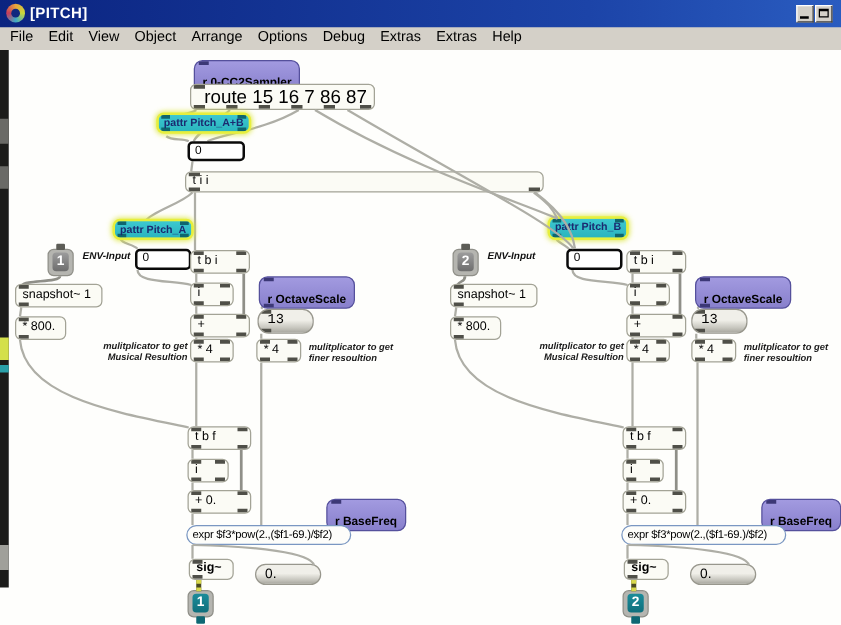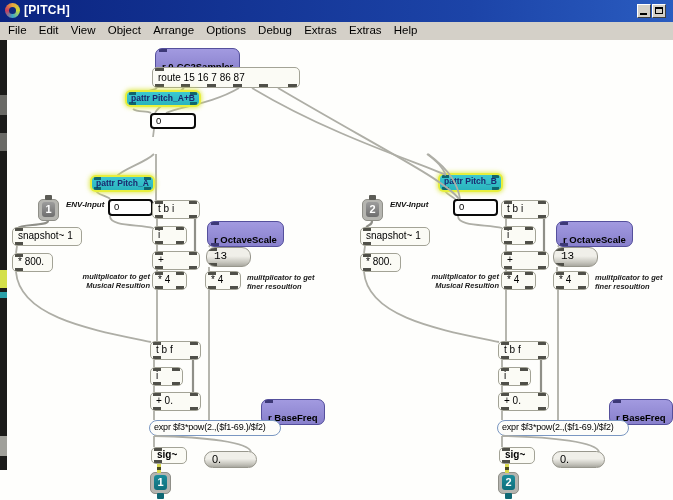--- a/index.html
+++ b/index.html
@@ -197,23 +197,24 @@
     <path class="cord" d="M558,290 L558,420"></path>
     <path class="cord" d="M502,360 L502,367"></path>
     <path class="cord dk" d="M541,360 L541,392"></path>
     <path class="cord" d="M502,386 L502,392"></path>
     <path class="cord" d="M502,411 L502,420"></path>
     <path class="cord" d="M613,414 C613,418 617,417 617,420"></path>
     <path class="cord" d="M502,436 L502,447"></path>
   </svg>
 
   <div class="recv" style="left:155px;top:48px;height:15px;">r 0-CC2Sampler</div>
-  <div class="obj route-tabs" style="left:152px;top:67px;width:148px;height:21px;font-size:10px;line-height:19px;">route 15 16 7 86 87</div>
+  <div class="obj route-tabs" style="left:152px;top:67px;width:148px;height:21px;font-size:15px;line-height:19px;text-align:center;">route 15 16 7 86 87</div>
   <div class="pattr" style="left:127px;top:92px;height:13px;">pattr Pitch_A+B</div>
   <div class="numblack" style="left:150px;top:113px;width:46px;height:16px;">0</div>
+  <div class="obj tii-tabs" style="left:148px;top:137px;width:287px;height:17px;line-height:14px;">t i i</div>
 
   <div class="pattr" style="left:92px;top:177px;height:13px;">pattr Pitch_A</div>
   <div class="ioport inletport" style="left:38px;top:199px;">
       <span class="inner">1</span>
     </div>
   <div class="iolabel" style="left:66px;top:200px;">ENV-Input</div>
   <div class="numblack" style="left:108px;top:199px;width:45px;height:17px;">0</div>
   <div class="obj t4" style="left:152px;top:200px;width:48px;height:19px;">t b i</div>
   <div class="obj t2" style="left:12px;top:227px;width:70px;height:19px;">snapshot~ 1</div>
   <div class="obj t2" style="left:12px;top:253px;width:41px;height:19px;">* 800.</div>

